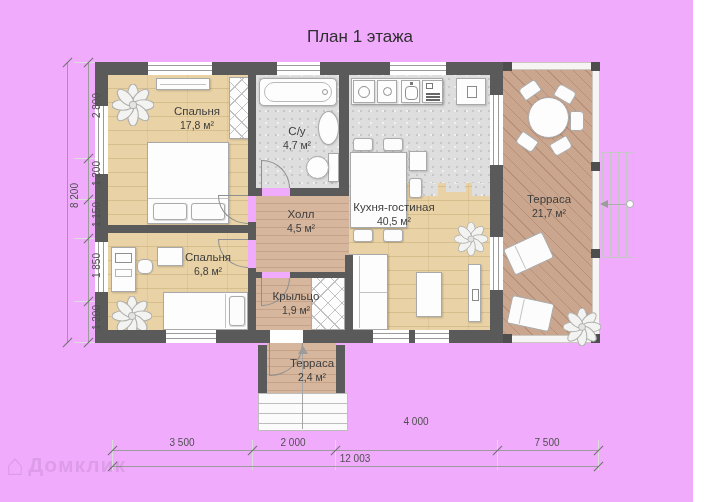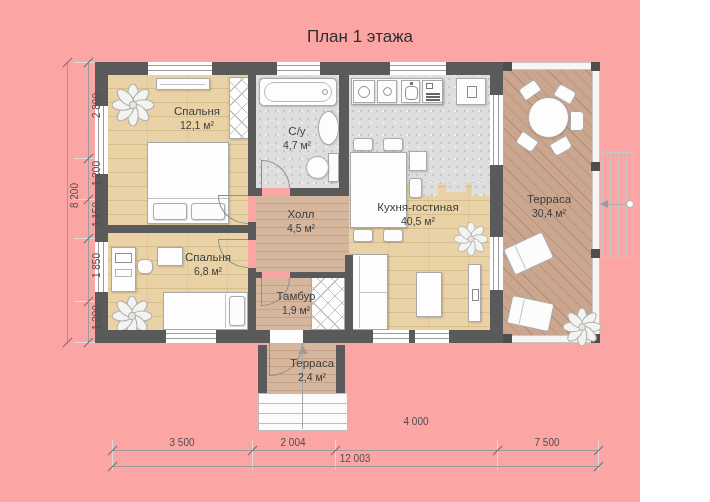--- a/index.html
+++ b/index.html
@@ -1,17 +1,17 @@
 <!DOCTYPE html>
 <html><head>
 <meta charset="utf-8">
 <style>
   *{box-sizing:border-box;margin:0;padding:0}
   body{margin:0;background:#fff}
-  #canvas{position:relative;width:640px;height:502px;background:#fca5a5;overflow:hidden;
+  #canvas{position:relative;width:693px;height:502px;background:#f0abfc;overflow:hidden;
           font-family:"Liberation Sans",sans-serif;color:#333}
   .abs{position:absolute}
   .w{position:absolute;background:#5a5a5a}
   .floor-wood{position:absolute;background-color:#e9d3a6;
     background-image:repeating-linear-gradient(180deg,rgba(255,255,255,0) 0 13px,rgba(150,115,55,.22) 13px 14px),
                      repeating-linear-gradient(90deg,rgba(255,255,255,0) 0 39px,rgba(150,115,55,.12) 39px 40px)}
   .floor-hall{position:absolute;background-color:#d6b69d;
     background-image:repeating-linear-gradient(180deg,rgba(255,255,255,0) 0 7px,rgba(140,90,60,.22) 7px 8px)}
   .floor-terrace{position:absolute;background-color:#cba68f;
     background-image:repeating-linear-gradient(45deg,rgba(255,255,255,0) 0 8px,rgba(120,70,50,.22) 8px 9px)}
@@ -260,49 +260,49 @@
   <div class="dline" style="left:302px;top:352px;width:1px;height:77px;background:#a5a5a5"></div>
   <div class="abs" style="left:298px;top:346px;width:0;height:0;border-left:5px solid transparent;border-right:5px solid transparent;border-bottom:8px solid #9b9b9b"></div>
 
   <div class="stairs" style="left:602px;top:152px;width:32px;height:106px"></div>
   <div class="dline" style="left:605px;top:204px;width:26px;height:1px;background:#adadad"></div>
   <div class="abs" style="left:600px;top:200px;width:0;height:0;border-top:4px solid transparent;border-bottom:4px solid transparent;border-right:8px solid #9b9b9b"></div>
   <div class="abs round" style="left:626px;top:200px;width:8px;height:8px;border:1px solid #adadad;background:#fff"></div>
 
   <div class="room-label" style="left:197px;top:104px">
     <div class="rname">Спальня</div>
-    <div class="rarea">12,1 м²</div>
+    <div class="rarea">17,8 м²</div>
   </div>
   <div class="room-label" style="left:297px;top:124px">
     <div class="rname">С/у</div>
     <div class="rarea">4,7 м²</div>
   </div>
-  <div class="room-label" style="left:418px;top:200px">
+  <div class="room-label" style="left:394px;top:200px">
     <div class="rname">Кухня-гостиная</div>
     <div class="rarea">40,5 м²</div>
   </div>
   <div class="room-label" style="left:301px;top:207px">
     <div class="rname">Холл</div>
     <div class="rarea">4,5 м²</div>
   </div>
   <div class="room-label" style="left:208px;top:250px">
     <div class="rname">Спальня</div>
     <div class="rarea">6,8 м²</div>
   </div>
   <div class="room-label" style="left:296px;top:289px">
-    <div class="rname">Тамбур</div>
+    <div class="rname">Крыльцо</div>
     <div class="rarea">1,9 м²</div>
   </div>
   <div class="room-label" style="left:312px;top:356px">
     <div class="rname">Терраса</div>
     <div class="rarea">2,4 м²</div>
   </div>
   <div class="room-label" style="left:549px;top:192px">
     <div class="rname">Терраса</div>
-    <div class="rarea">30,4 м²</div>
+    <div class="rarea">21,7 м²</div>
   </div>
 
   <div class="ext" style="left:74px;top:62px;width:21px;height:1px"></div>
   <div class="ext" style="left:74px;top:158px;width:21px;height:1px"></div>
   <div class="ext" style="left:74px;top:199px;width:21px;height:1px"></div>
   <div class="ext" style="left:74px;top:238px;width:21px;height:1px"></div>
   <div class="ext" style="left:74px;top:301px;width:21px;height:1px"></div>
   <div class="ext" style="left:74px;top:342px;width:21px;height:1px"></div>
   <div class="dline" style="left:67px;top:62px;width:1px;height:281px"></div>
   <div class="dline" style="left:88px;top:62px;width:1px;height:281px"></div>
@@ -329,19 +329,23 @@
   <div class="dline" style="left:112px;top:450px;width:487px;height:1px"></div>
   <div class="dline" style="left:112px;top:466px;width:487px;height:1px"></div>
   <div class="tick" style="left:106px;top:450px"></div>
   <div class="tick" style="left:246px;top:450px"></div>
   <div class="tick" style="left:329px;top:450px"></div>
   <div class="tick" style="left:491px;top:450px"></div>
   <div class="tick" style="left:592px;top:450px"></div>
   <div class="tick" style="left:106px;top:466px"></div>
   <div class="tick" style="left:592px;top:466px"></div>
   <div class="hlabel" style="left:182px;top:437px">3 500</div>
-  <div class="hlabel" style="left:293px;top:437px">2 004</div>
+  <div class="hlabel" style="left:293px;top:437px">2 000</div>
   <div class="hlabel" style="left:416px;top:416px">4 000</div>
   <div class="hlabel" style="left:547px;top:437px">7 500</div>
   <div class="hlabel" style="left:355px;top:453px">12 003</div>
 
+  <div id="watermark">
+    <span class="wm-ic">⌂</span>
+    <span class="wm-tx">Домклик</span>
+  </div>
 
 </div>
 
 </body></html>

